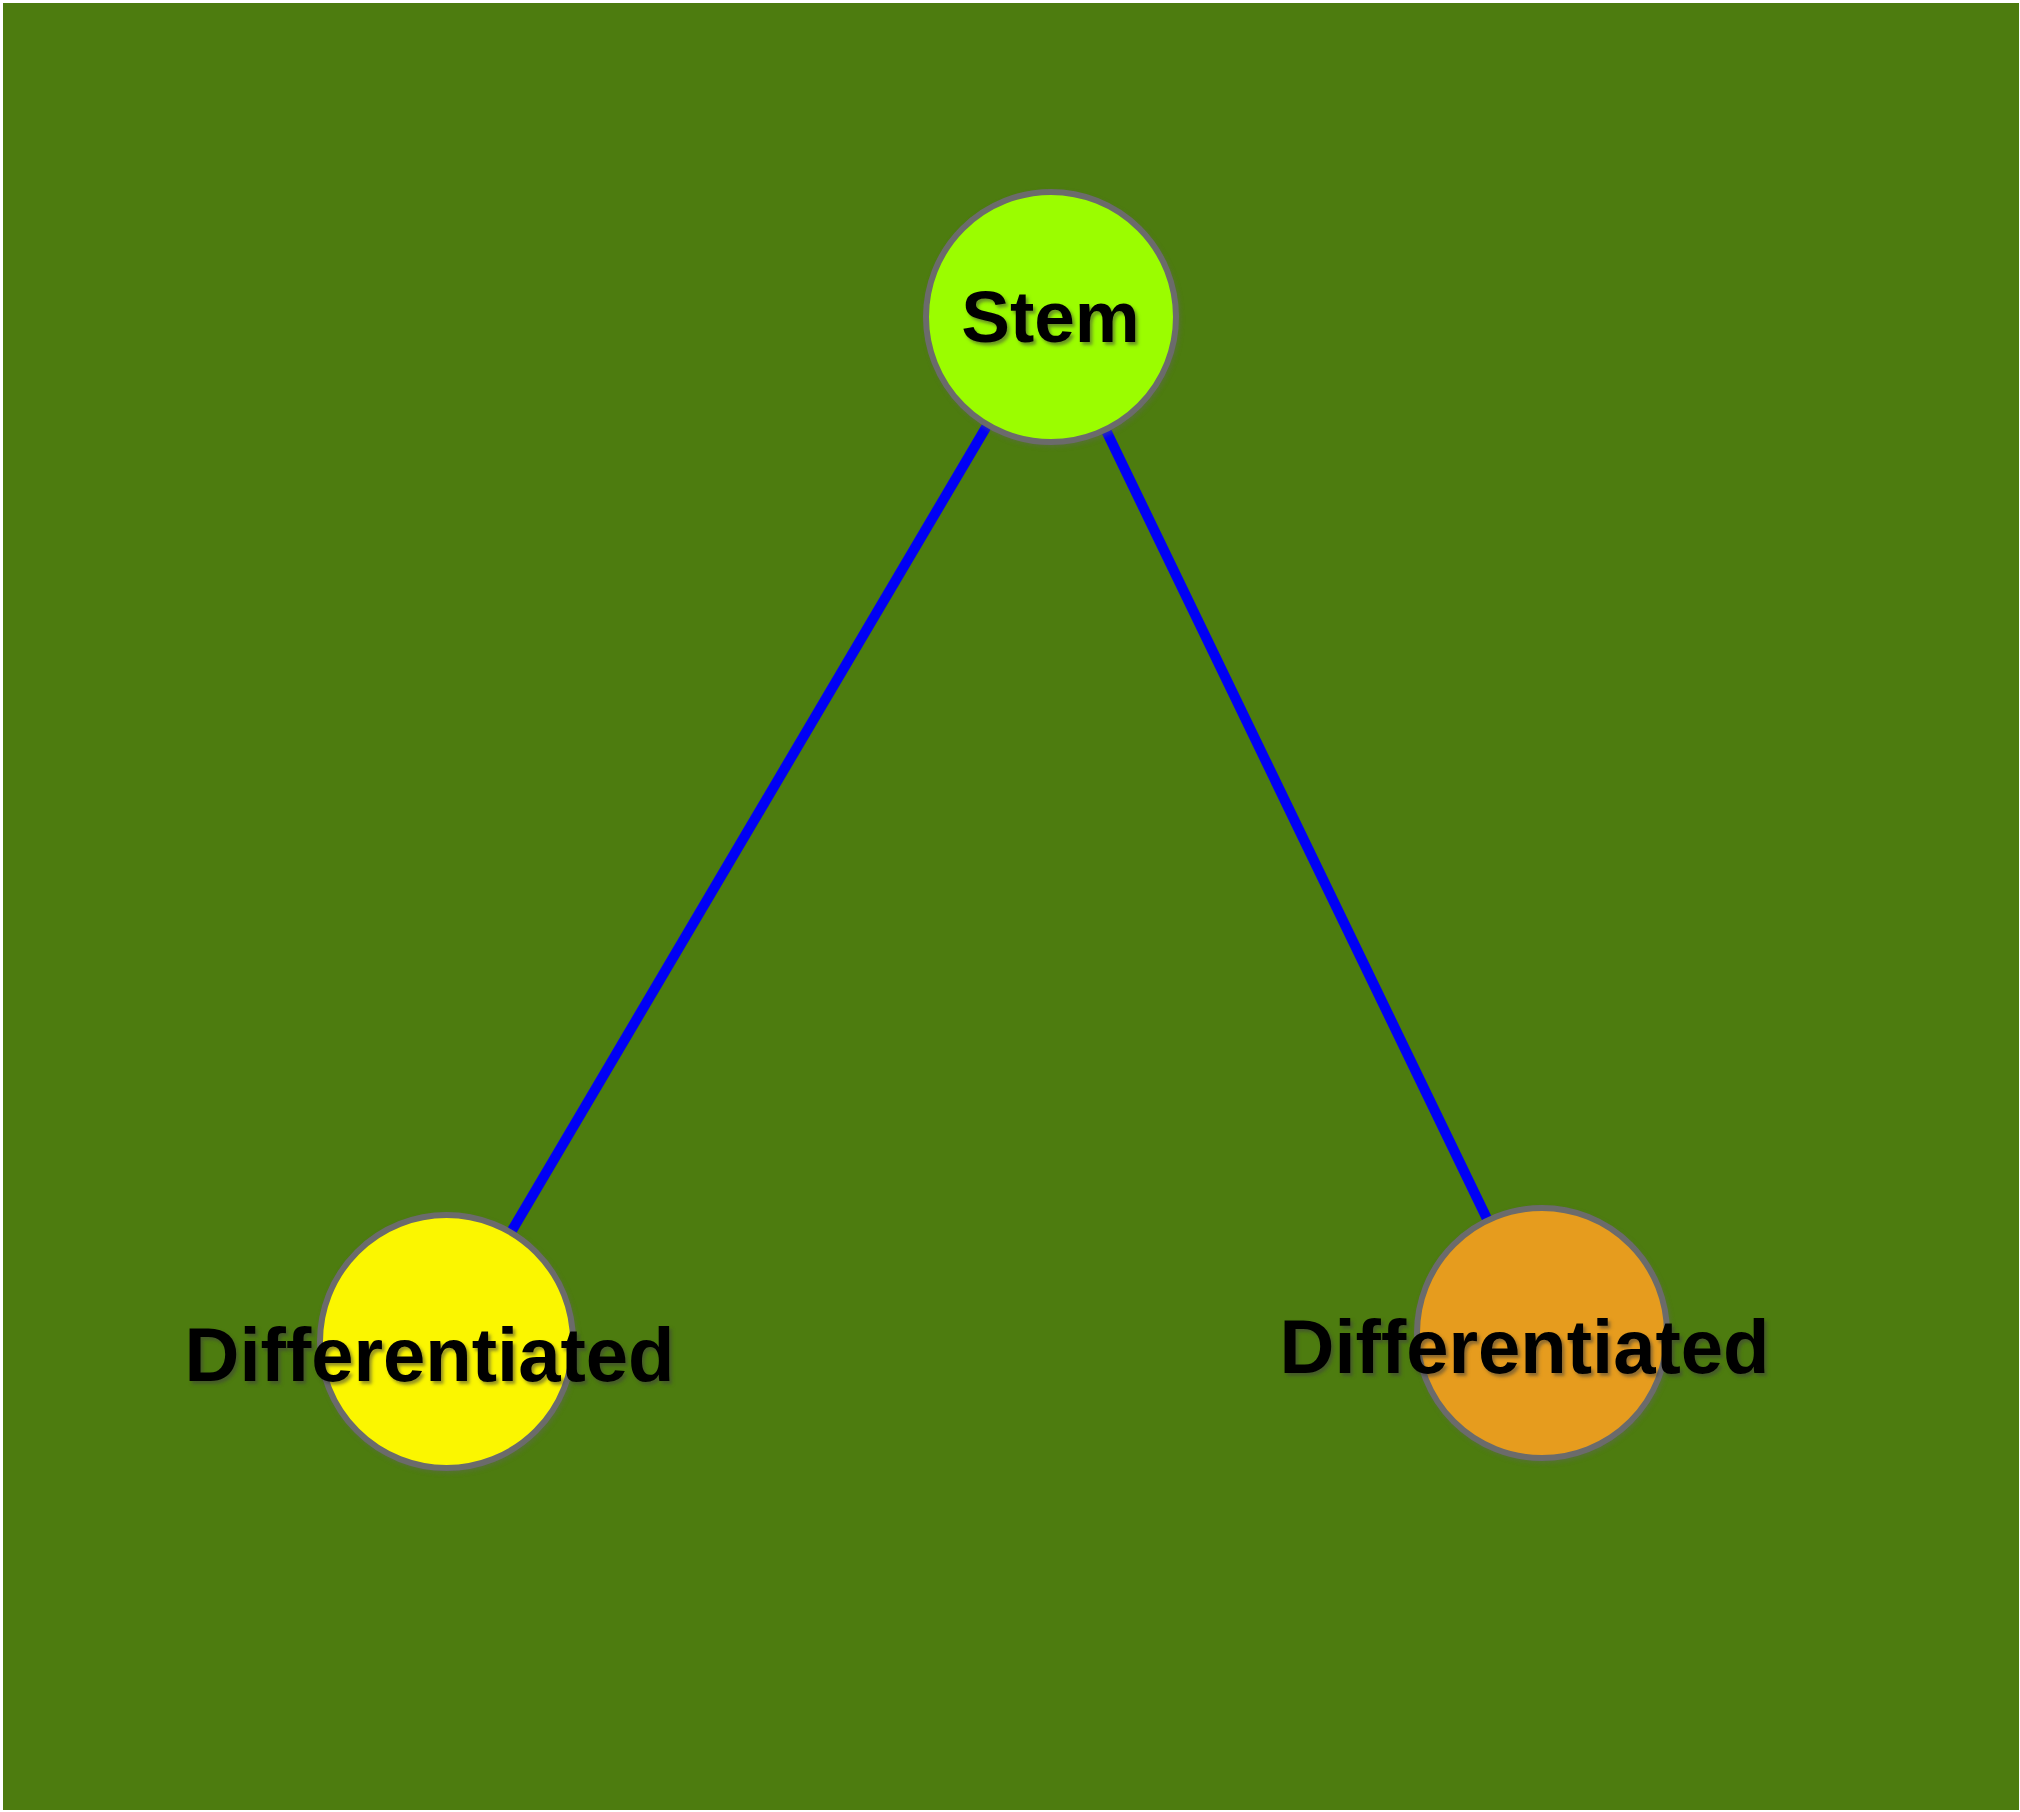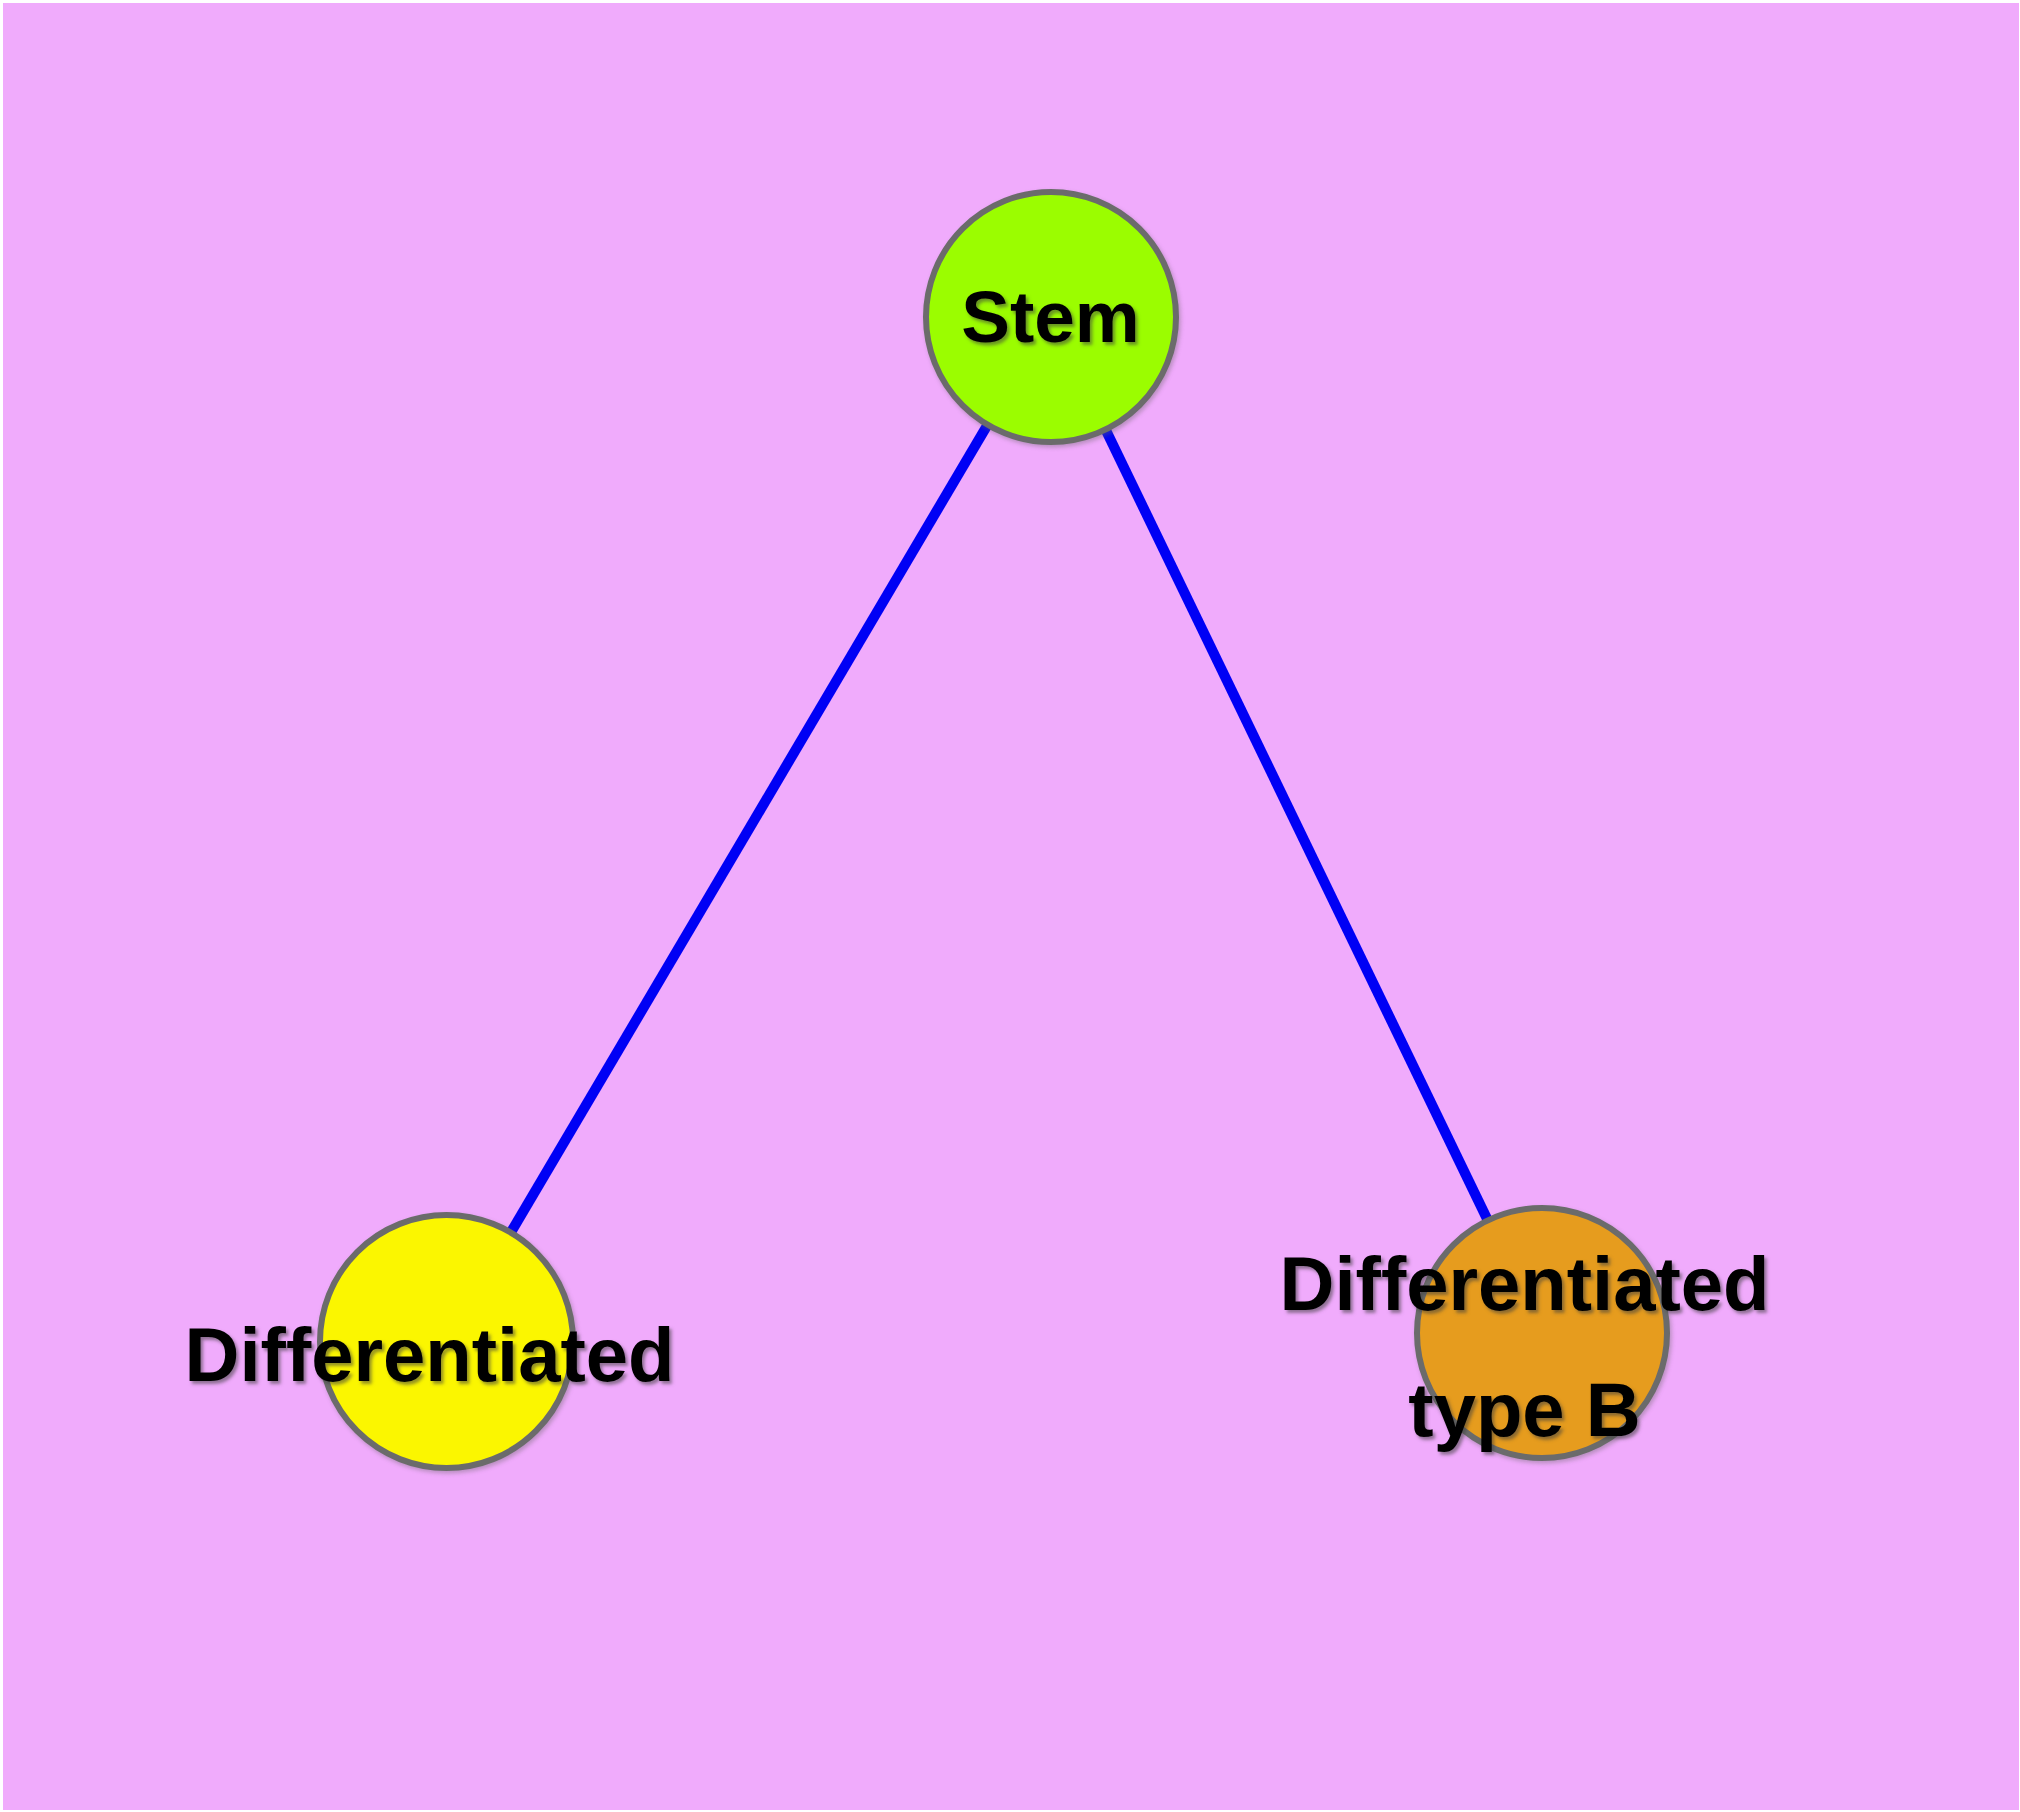--- a/index.html
+++ b/index.html
@@ -53,39 +53,38 @@
   }
   .label-stem   { left: 1048px; top: 314px;  font-size: 73px; }
   .label-type-a { left: 427px;  top: 1338px; font-size: 76px; }
   .label-type-b { left: 1522px; top: 1330px; font-size: 76px; }
   .node-label .line { display: block; margin-top: 28px; }
 </style>
 </head>
 <body>
 
 <div class="frame">
-  <div class="canvas" style="background-color: #f0abfc;">
+  <div class="canvas" style="background-color: #4d7c0f;">
 
     <svg class="edges" viewBox="0 0 2384 2138" xmlns="http://www.w3.org/2000/svg">
       <line x1="1240" y1="374" x2="527" y2="1582" style="stroke: rgb(0, 0, 245);"></line>
       <line x1="1240" y1="374" x2="1819" y2="1572" style="stroke: rgb(0, 0, 245);"></line>
     </svg>
 
     <div class="node stem" style="background-color: rgb(155, 253, 0);"></div>
 
     <div class="node type-a" style="background-color: rgb(251, 246, 0);"></div>
 
     <div class="node type-b" style="background-color: rgb(230, 156, 30);"></div>
 
     <div class="node-label label-stem">Stem</div>
 
     <div class="node-label label-type-a">
       <span class="line">Differentiated</span>
     </div>
 
     <div class="node-label label-type-b">
       <span class="line">Differentiated</span>
-      <span class="line">type B</span>
     </div>
 
   </div>
 </div>
 
 
 </body></html>

